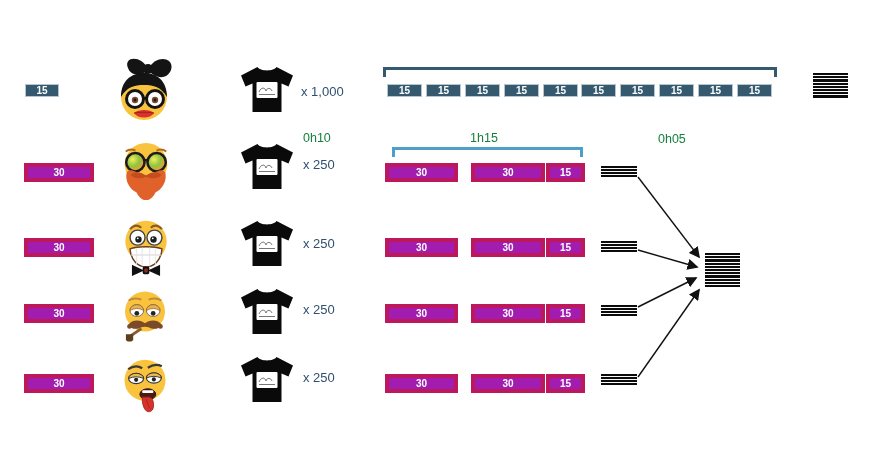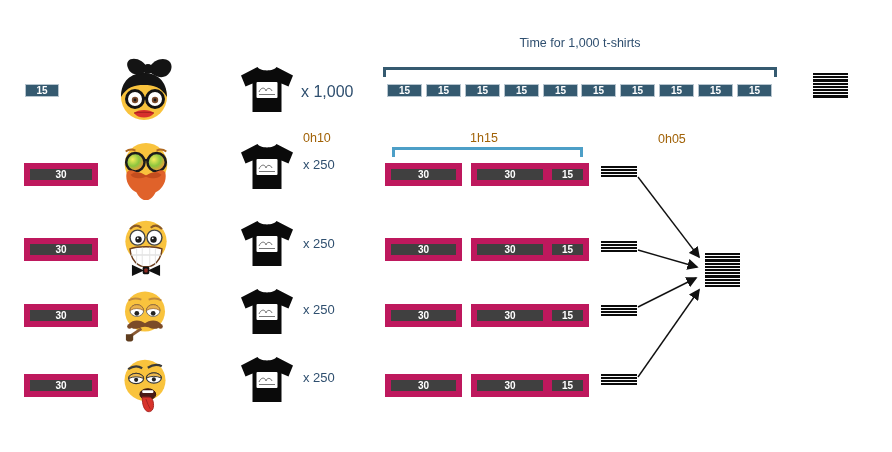--- a/index.html
+++ b/index.html
@@ -2,27 +2,27 @@
 <html><head>
 <meta charset="utf-8">
 <style>
   html,body{margin:0;padding:0;background:#fff;}
   #canvas{
     position:relative;width:892px;height:452px;background:#ffffff;overflow:hidden;
     font-family:"Liberation Sans",sans-serif;
   }
   .txt{position:absolute;color:#2f4f6f;font-size:12.5px;line-height:15px;white-space:nowrap;}
   .txt.center{text-align:center;}
-  .txt.light{color:#a16207;}
+  .txt.light{color:#15803d;}
   .bar{
     position:absolute;height:11px;display:flex;align-items:center;justify-content:center;
     color:#ffffff;font-size:10px;line-height:11px;font-weight:bold;
   }
   .bar.dark{background:#355a70;border:1px solid #b7c5cf;}
-  .bar.light{background:#404040;border:6px solid #be185d;}
+  .bar.light{background:#a21caf;border:4px solid #be185d;}
   .bracket{position:absolute;height:7px;}
   .bracket.dark{border-top:3px solid #355a70;border-left:3px solid #355a70;border-right:3px solid #355a70;}
   .bracket.light{border-top:3px solid #4d9fc7;border-left:3px solid #4d9fc7;border-right:3px solid #4d9fc7;}
   .stripes{
     position:absolute;
     background:repeating-linear-gradient(to bottom,#0b0b0b 0px,#0b0b0b 2.2px,#fbfbfb 2.2px,#3.2px,#fbfbfb 3.2px);
     background:repeating-linear-gradient(to bottom,#0b0b0b 0px,#0b0b0b 2.2px,#fbfbfb 2.2px,#fbfbfb 3.2px);
   }
   .stripes.sm{
     background:repeating-linear-gradient(to bottom,#0b0b0b 0px,#0b0b0b 2px,#fbfbfb 2px,#fbfbfb 3px);
@@ -50,21 +50,20 @@
         <stop offset="100%" stop-color="#d8472b"></stop>
       </radialGradient>
     </defs>
     <line x1="638" y1="177" x2="699" y2="257" stroke="#111" stroke-width="1.4" marker-end="url(#ah)"></line>
     <line x1="638" y1="250" x2="697" y2="267" stroke="#111" stroke-width="1.4" marker-end="url(#ah)"></line>
     <line x1="638" y1="307" x2="696" y2="278" stroke="#111" stroke-width="1.4" marker-end="url(#ah)"></line>
     <line x1="638" y1="377" x2="699" y2="290" stroke="#111" stroke-width="1.4" marker-end="url(#ah)"></line>
   </svg>
 
 
-  <div class="txt center" style="left:430px;top:36px;width:300px;">Time for 1,000 t-shirts</div>
 
   <div class="bar dark" style="left:25px;top:84px;width:32px;">15</div>
 
   <div class="persona" style="left:114px;top:54px;width:64px;height:70px;">
     <svg viewBox="0 0 64 70">
       <circle cx="30" cy="43" r="23" fill="#f9c33d"></circle>
       <path d="M7,43 C7,27 17,19 30,19 C43,19 53,27 53,43 C47,33 40,31 30,31 C20,31 13,33 7,43 Z" fill="#141414"></path>
       <path d="M34,15 C28,1 9,2 14,14 C17,23 30,22 34,15 Z" fill="#141414"></path>
       <path d="M34,15 C44,-2 63,5 56,18 C51,27 38,23 34,15 Z" fill="#141414"></path>
       <circle cx="34" cy="15" r="5" fill="#141414"></circle>
@@ -80,21 +79,21 @@
     </svg>
   </div>
 
   <div class="tshirt" style="left:241px;top:67px;">
     <svg viewBox="0 0 52 46">
       <path d="M16.5,0 C19,4.5 33,4.5 35.5,0 L52,8.5 L47.5,19.5 L40.5,16.5 L40.5,45 L11.5,45 L11.5,16.5 L4.5,19.5 L0,8.5 Z" fill="#0a0a0a"></path>
       <rect x="15.5" y="15" width="21" height="16" rx="1" fill="#ffffff"></rect>
       <path d="M18,25 C20,20 24,20 25,24 C26,20 30,21 31,24 M18,27.5 L34,27.5" stroke="#666" stroke-width="0.9" fill="none"></path>
     </svg>
   </div>
-  <div class="txt" style="left:301px;top:84px;font-size:16px;">x 1,000</div>
+  <div class="txt" style="left:301px;top:84px;font-size:13px;">x 1,000</div>
 
   <div class="bracket dark" style="left:383px;top:67px;width:388px;"></div>
   <div class="bar dark" style="left:387px;top:84px;width:33px;">15</div>
   <div class="bar dark" style="left:426px;top:84px;width:33px;">15</div>
   <div class="bar dark" style="left:465px;top:84px;width:33px;">15</div>
   <div class="bar dark" style="left:504px;top:84px;width:33px;">15</div>
   <div class="bar dark" style="left:543px;top:84px;width:33px;">15</div>
   <div class="bar dark" style="left:581px;top:84px;width:33px;">15</div>
   <div class="bar dark" style="left:620px;top:84px;width:33px;">15</div>
   <div class="bar dark" style="left:659px;top:84px;width:33px;">15</div>

